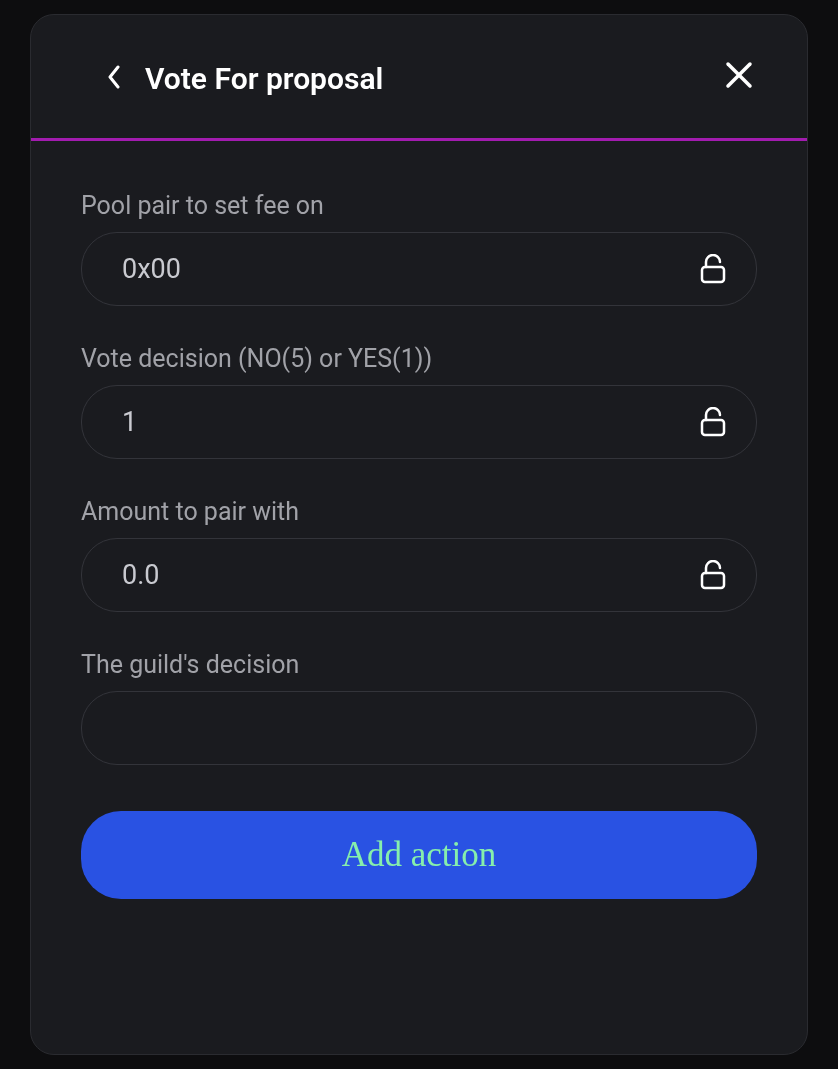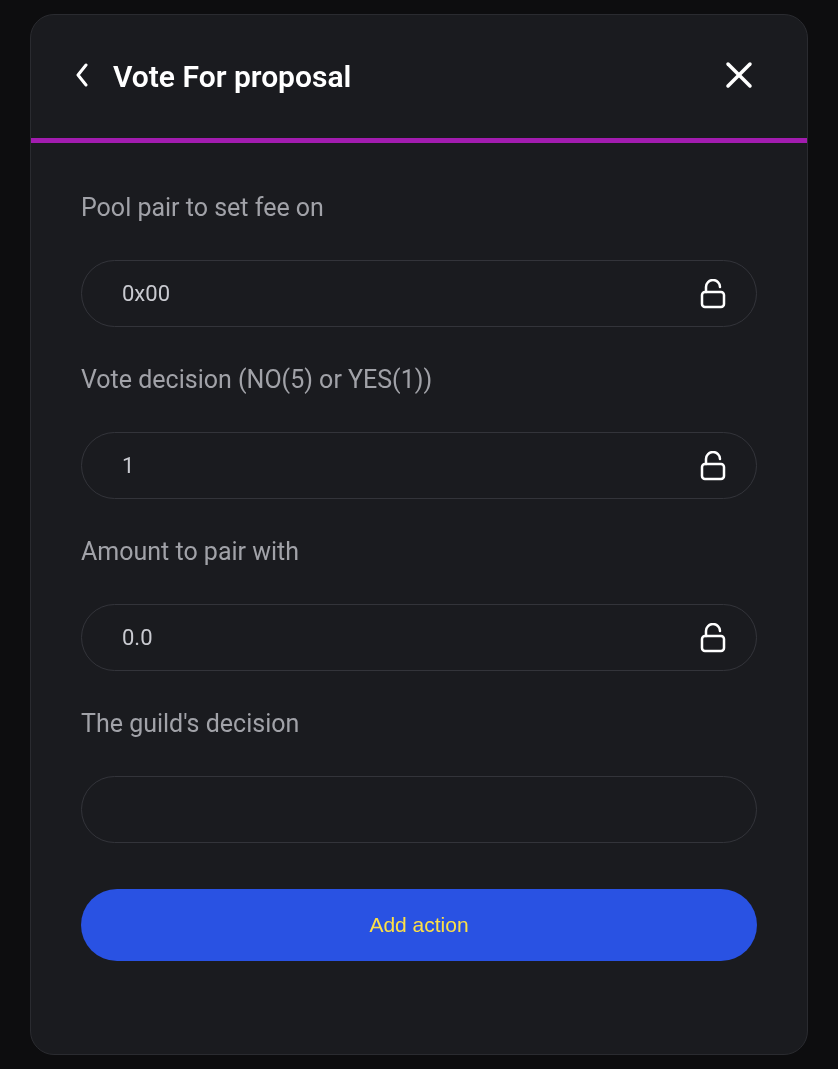--- a/index.html
+++ b/index.html
@@ -19,24 +19,24 @@
       border: 1px solid #2a2b30;
       border-radius: 24px;
       width: 100%;
       height: 100%;
       display: flex;
       flex-direction: column;
       overflow: hidden;
     }
     .modal-header {
       display: flex;
-      align-items: center;
+      align-items: flex-end;
       justify-content: space-between;
-      padding: 42px 50px 42px 40px;
-      border-bottom: 5px solid #a21caf;
+      padding: 42px 50px 42px 72px;
+      border-bottom: 3px solid #a21caf;
     }
     .header-left {
       display: flex;
       align-items: center;
       gap: 20px;
     }
     .back-btn {
       background: none;
       border: none;
       cursor: pointer;
@@ -70,40 +70,40 @@
     .modal-body {
       flex: 1;
       padding: 50px 50px 30px 50px;
       display: flex;
       flex-direction: column;
       gap: 38px;
     }
     .field {
       display: flex;
       flex-direction: column;
-      gap: 38px;
+      gap: 12px;
     }
     .field-label {
       color: #a1a2a8;
       font-size: 25px;
       font-weight: 400;
     }
     .input-wrapper {
       position: relative;
       display: flex;
       align-items: center;
     }
     .field-input {
       width: 100%;
       background: transparent;
       border: 1px solid #33343a;
       border-radius: 36px;
       padding: 20px 68px 20px 40px;
       color: #c9cad0;
-      font-size: 22px;
+      font-size: 27px;
       font-family: inherit;
       outline: none;
     }
     .field-input::placeholder {
       color: #6d6e76;
     }
     .lock-icon {
       position: absolute;
       right: 30px;
       display: flex;
@@ -113,24 +113,24 @@
     }
     .lock-icon svg {
       width: 28px;
       height: 30px;
     }
     .primary-btn {
       background: #2952e3;
       border: none;
       border-radius: 40px;
       padding: 24px;
-      color: #fde047;
-      font-size: 21px;
+      color: #86efac;
+      font-size: 35px;
       font-weight: 500;
-      font-family: Liberation Sans, sans-serif;
+      font-family: Liberation Serif, serif;
       cursor: pointer;
       width: 100%;
       margin-top: 8px;
     }
   </style>
 </head>
 <body>
 
 <div class="modal">
   <div class="modal-header">

